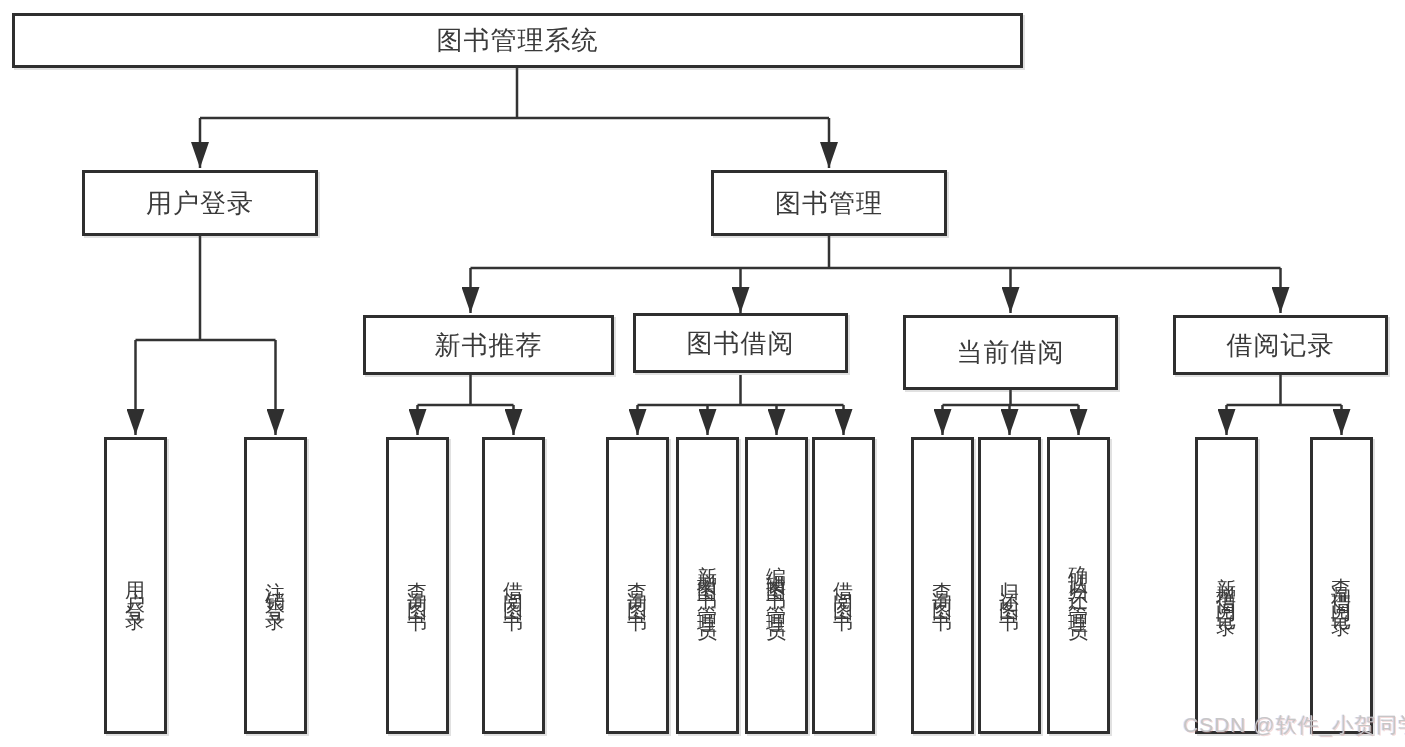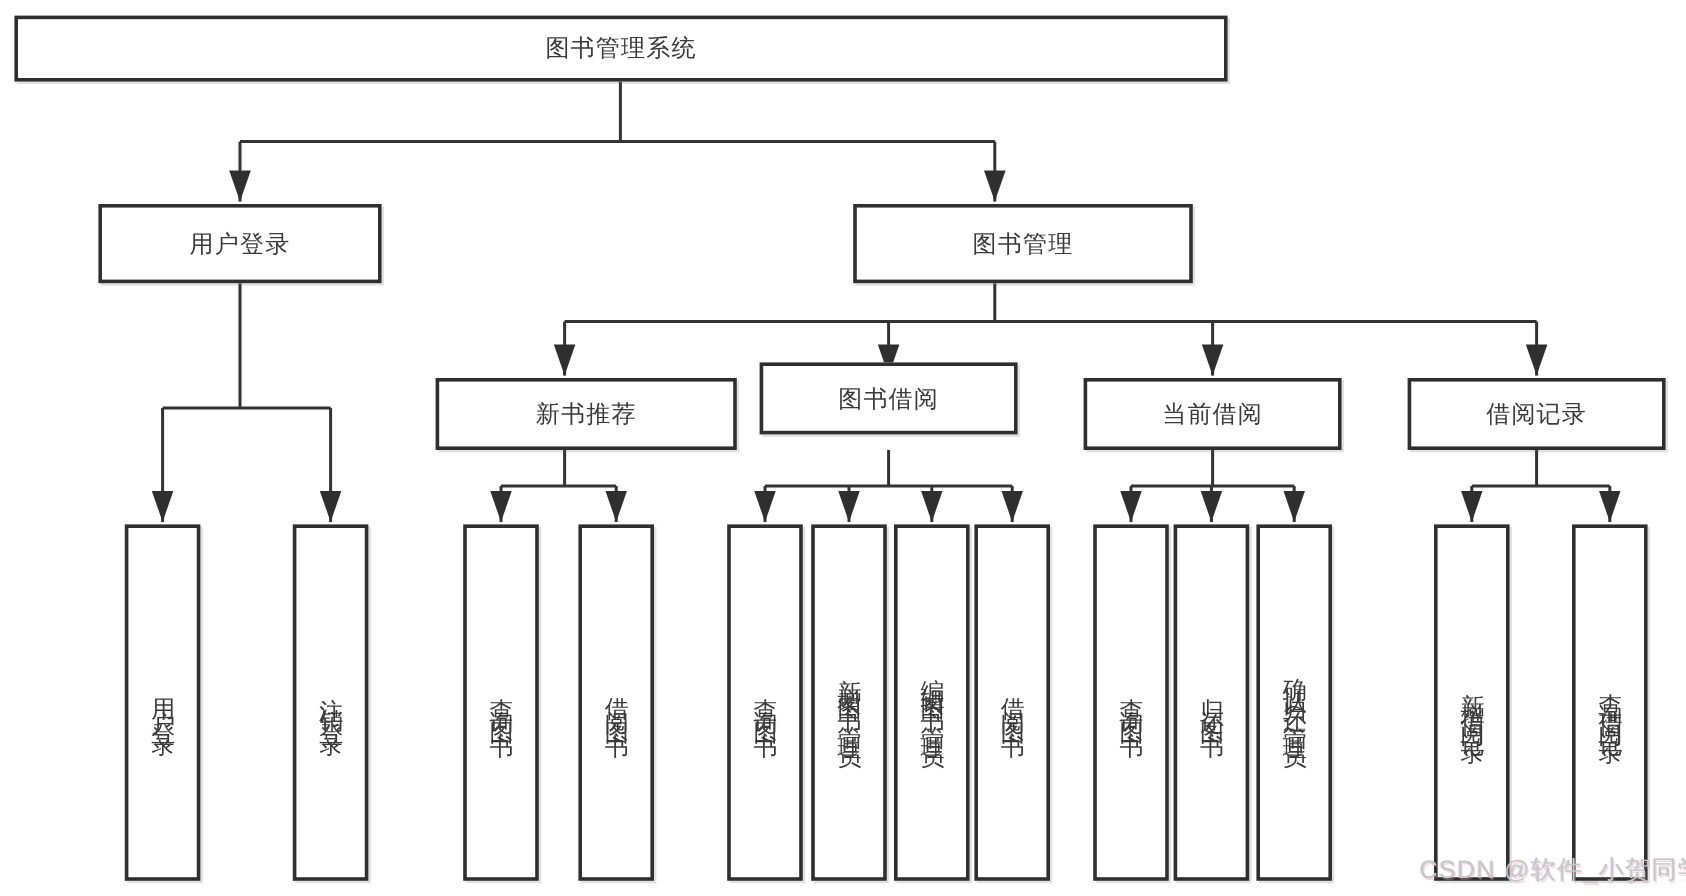--- a/index.html
+++ b/index.html
@@ -22,21 +22,21 @@
     background: #ffffff;
     border: 3px solid #2f2f2f;
     box-sizing: border-box;
     display: flex;
     align-items: center;
     justify-content: center;
     color: #3a3a3a;
     box-shadow: 2px 2px 0 rgba(90,90,90,0.18);
     z-index: 2;
   }
-  .h-node { font-size: 20px; letter-spacing: 1px; white-space: nowrap; }
+  .h-node { font-size: 26px; letter-spacing: 1px; white-space: nowrap; }
   .v-node span {
     writing-mode: vertical-rl;
     text-orientation: mixed;
     font-size: 20px;
     letter-spacing: 10px;
     line-height: 1;
     white-space: nowrap;
   }
   .v-node.long span { letter-spacing: 8px; }
   .watermark {
@@ -94,31 +94,31 @@
     <path d="M1341.5,405 V435" stroke="#333333" stroke-width="2.5" marker-end="url(#arrow)"></path>
   </svg>
 
   <div class="node h-node" style="left:12px; top:13px; width:1011px; height:55px;">
     <span>图书管理系统</span>
   </div>
 
   <div class="node h-node" style="left:82px; top:170px; width:236px; height:66px;">
     <span>用户登录</span>
   </div>
-  <div class="node h-node" style="left:711px; top:170px; width:283px; height:66px;">
+  <div class="node h-node" style="left:711px; top:170px; width:236px; height:66px;">
     <span>图书管理</span>
   </div>
 
   <div class="node h-node" style="left:363px; top:315px; width:251px; height:60px;">
     <span>新书推荐</span>
   </div>
-  <div class="node h-node" style="left:633px; top:302px; width:215px; height:60px;">
+  <div class="node h-node" style="left:633px; top:313px; width:215px; height:60px;">
     <span>图书借阅</span>
   </div>
-  <div class="node h-node" style="left:903px; top:315px; width:215px; height:60px;">
+  <div class="node h-node" style="left:903px; top:315px; width:215px; height:75px;">
     <span>当前借阅</span>
   </div>
   <div class="node h-node" style="left:1173px; top:315px; width:215px; height:60px;">
     <span>借阅记录</span>
   </div>
 
   <div class="node v-node" style="left:104px; top:437px; width:63px; height:297px;">
     <span>用户登录</span>
   </div>
   <div class="node v-node" style="left:244px; top:437px; width:63px; height:297px;">

